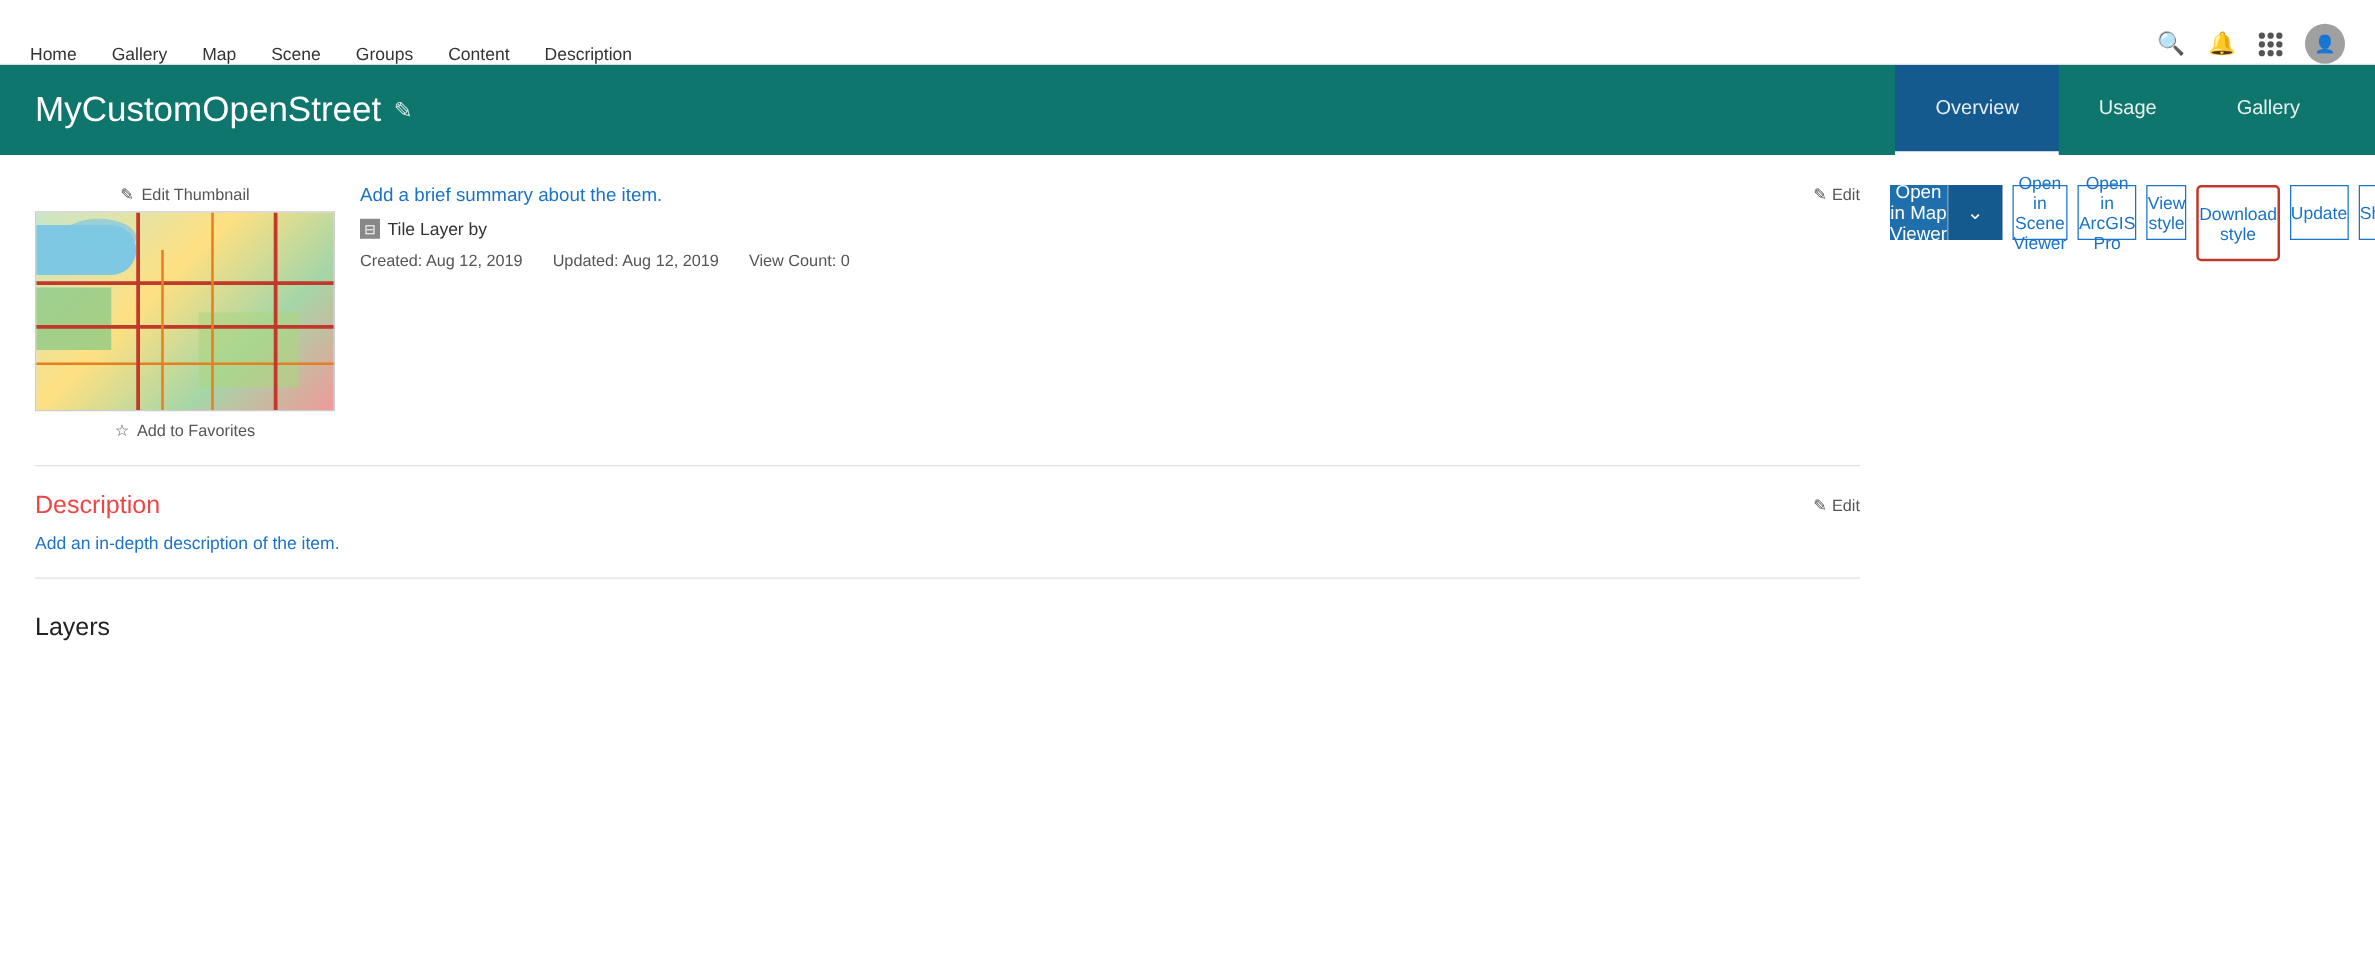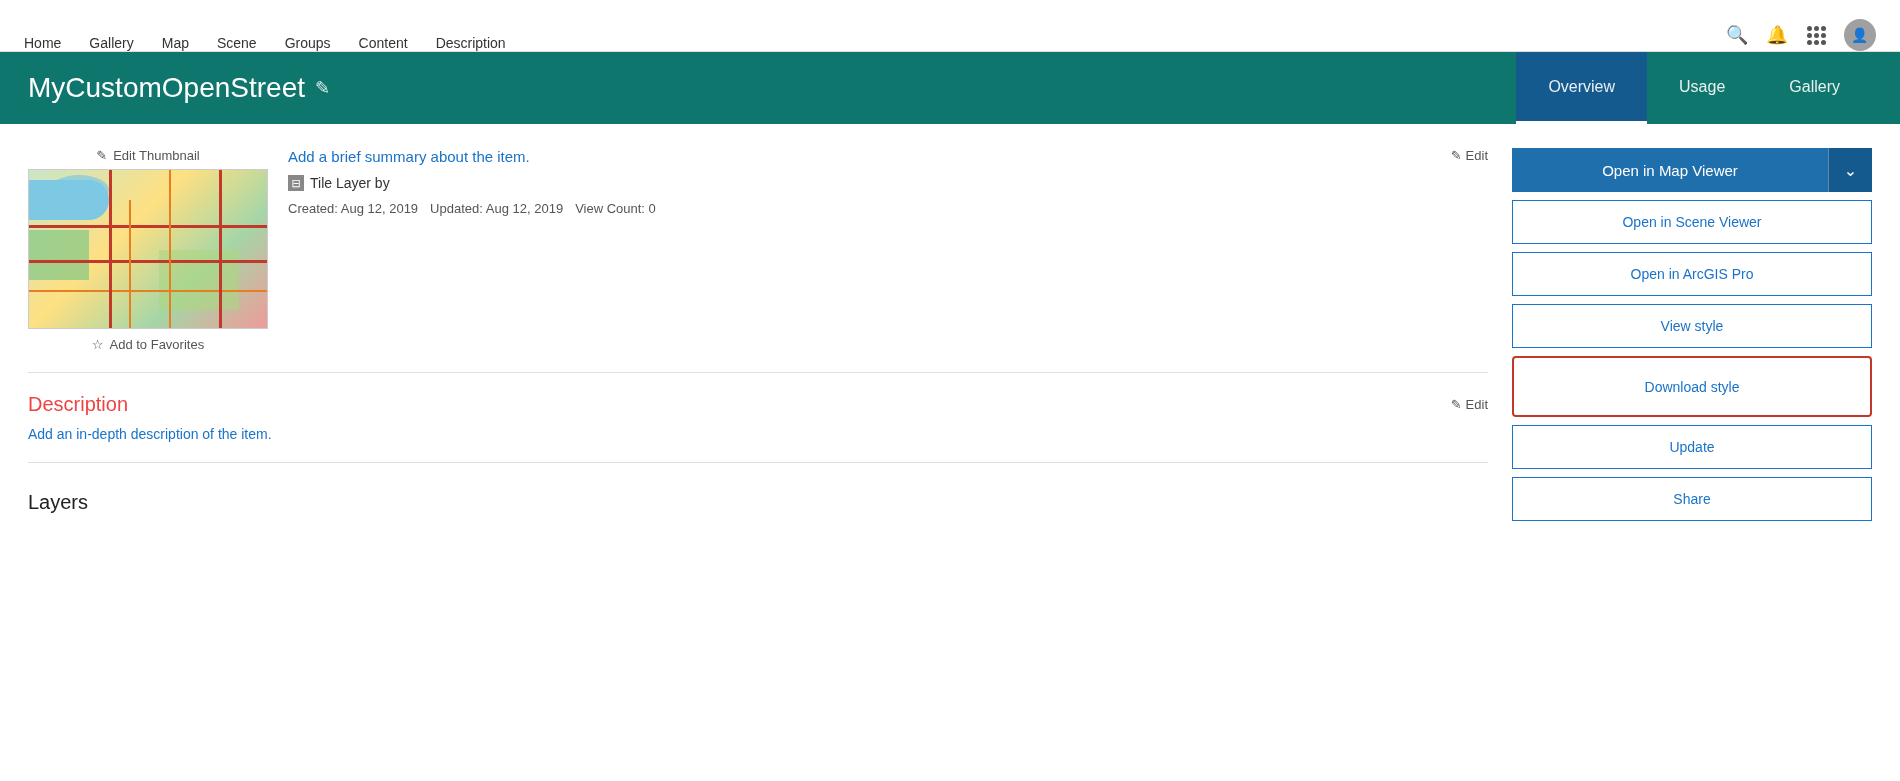--- a/index.html
+++ b/index.html
@@ -179,21 +179,21 @@
       background: #888;
       display: inline-block;
       font-size: 11px;
       display: flex; align-items: center; justify-content: center;
       color: #fff;
     }
     .meta-row {
       color: #555;
       font-size: 13px;
       display: flex;
-      gap: 12px;
+      gap: 24px;
     }
     .edit-link {
       display: flex;
       align-items: center;
       gap: 4px;
       color: #555;
       font-size: 13px;
       cursor: pointer;
       margin-left: auto;
     }
@@ -227,21 +227,21 @@
       font-weight: 400;
       color: #222;
       margin-top: 28px;
     }
 
     
     .right-panel {
       width: 360px;
       flex-shrink: 0;
       display: flex;
-      flex-direction: column;
+      flex-direction: row;
       gap: 8px;
     }
     .btn-primary-row {
       display: flex;
       height: 44px;
     }
     .btn-open-map {
       flex: 1;
       background: #1f6fad;
       color: #fff;

